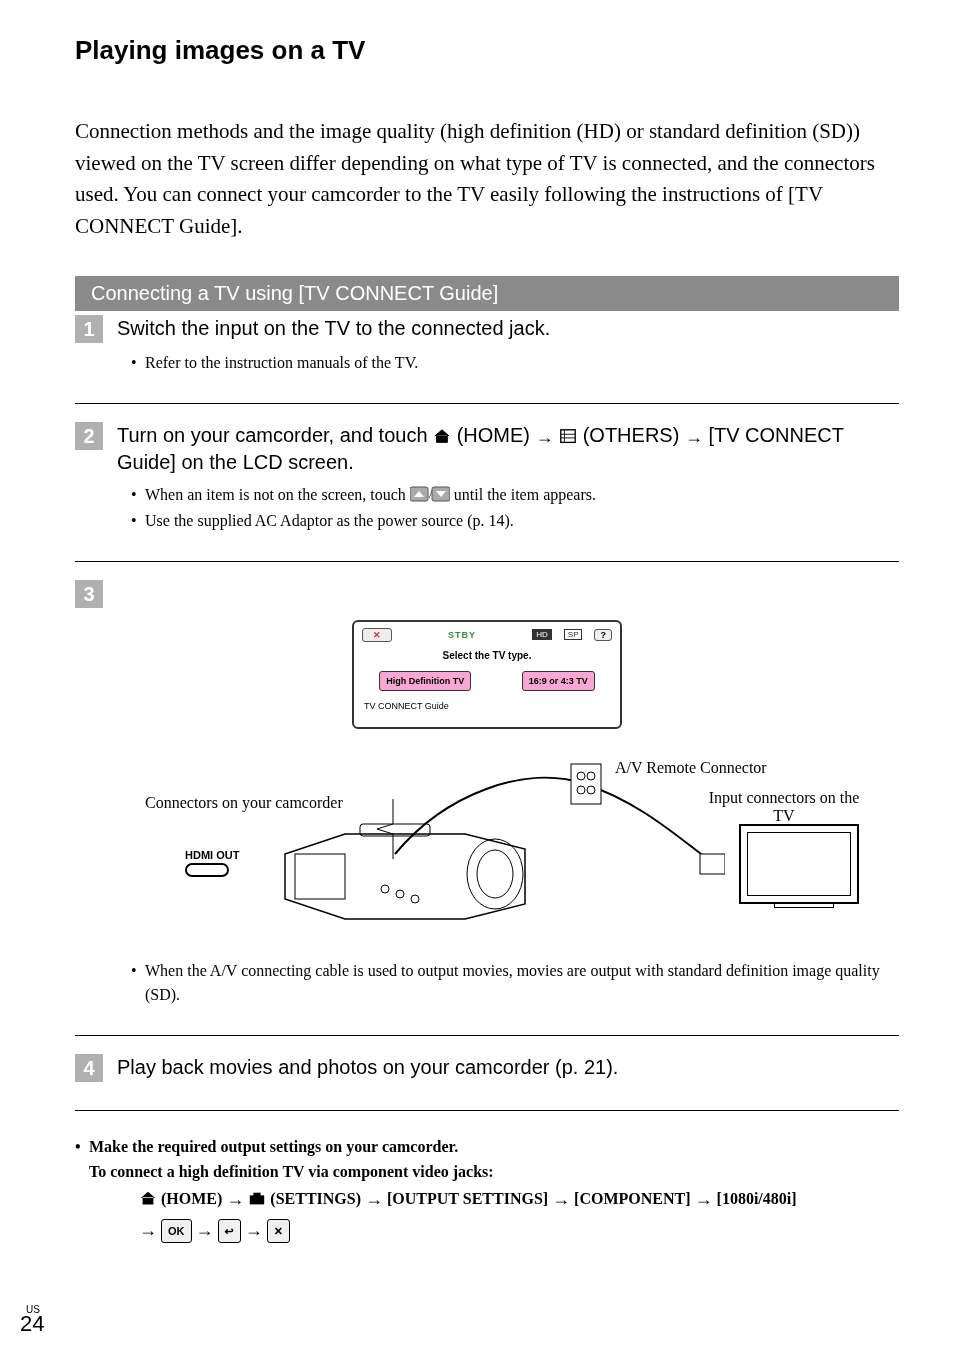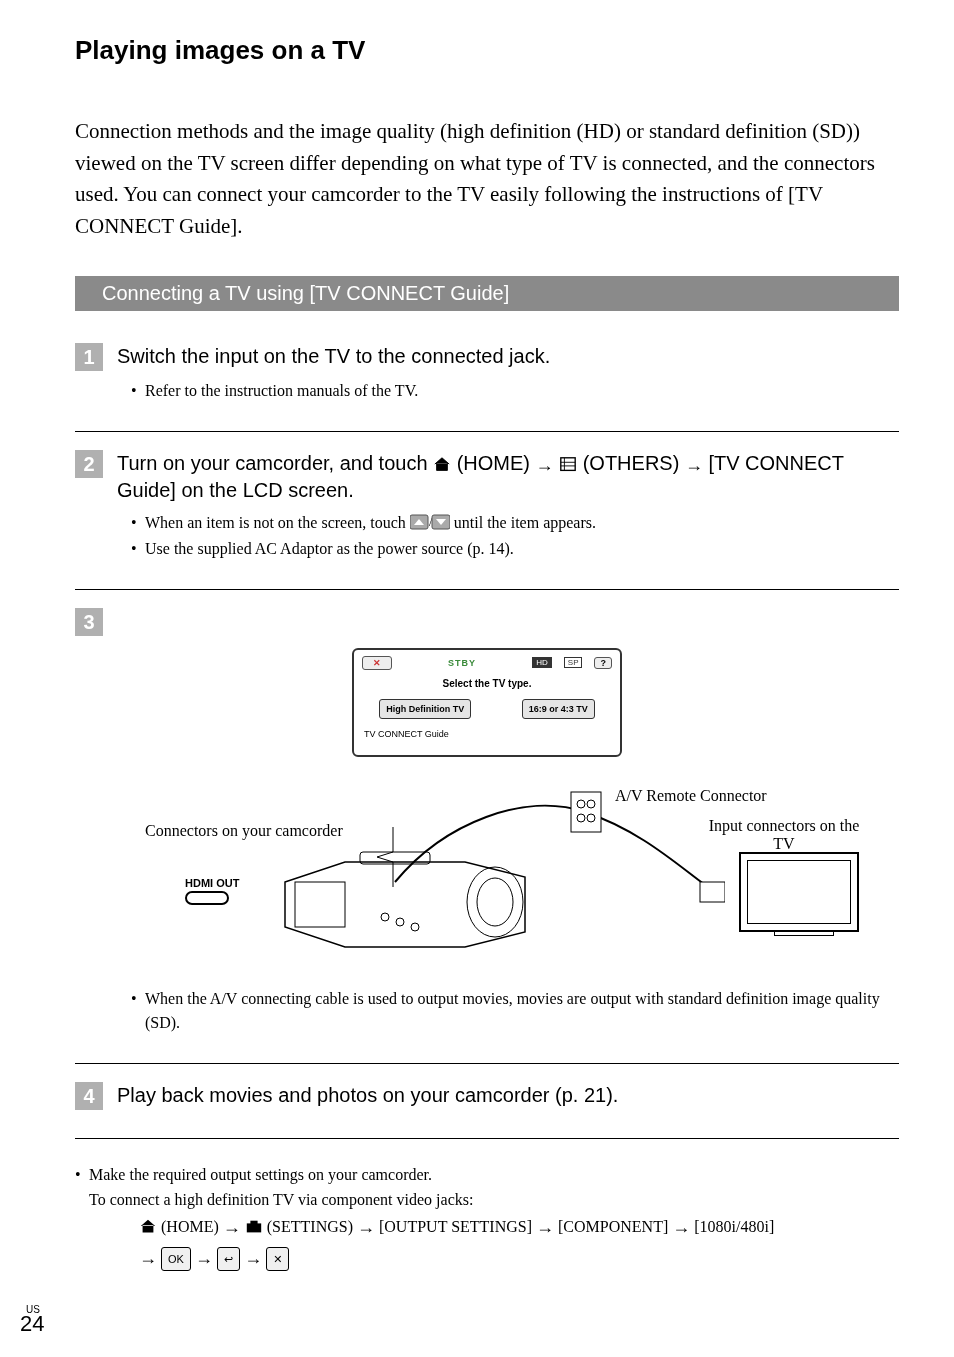--- a/index.html
+++ b/index.html
@@ -22,22 +22,22 @@
   .intro {
     font-size: 21px;
     line-height: 1.5;
     margin-bottom: 34px;
   }
   .section-heading {
     font-family: Arial, Helvetica, sans-serif;
     background: #8a8a8a;
     color: #fff;
     font-size: 20px;
-    padding: 6px 27px;
-    margin-bottom: 32px;
+    padding: 6px 16px;
+    margin-bottom: 4px;
     font-weight: 400;
   }
   .step {
     margin-bottom: 14px;
     padding-bottom: 14px;
   }
   .step-divider {
     border-bottom: 1px solid #000;
     margin: 12px 0 18px 0;
   }
@@ -166,21 +166,21 @@
     display: flex;
     justify-content: space-around;
     margin-bottom: 10px;
   }
   .lcd-btn {
     border: 1px solid #333;
     border-radius: 3px;
     font-size: 9px;
     font-weight: 700;
     padding: 4px 6px;
-    background: #e5e5e5;
+    background: #f9a8d4;
   }
   .lcd-label {
     font-size: 9px;
     font-weight: 400;
     padding-left: 10px;
   }
   
   .diagram {
     position: relative;
     height: 200px;
@@ -240,20 +240,21 @@
   
   .bottom-notes {
     margin-top: 24px;
     font-size: 16px;
     line-height: 1.55;
   }
   .bottom-notes > li {
     list-style: none;
     position: relative;
     padding-left: 14px;
+    font-weight: bold;
   }
   .bottom-notes > li::before {
     content: "•";
     position: absolute;
     left: 0;
   }
   .settings-path {
     padding-left: 50px;
     font-size: 16px;
     line-height: 1.7;

